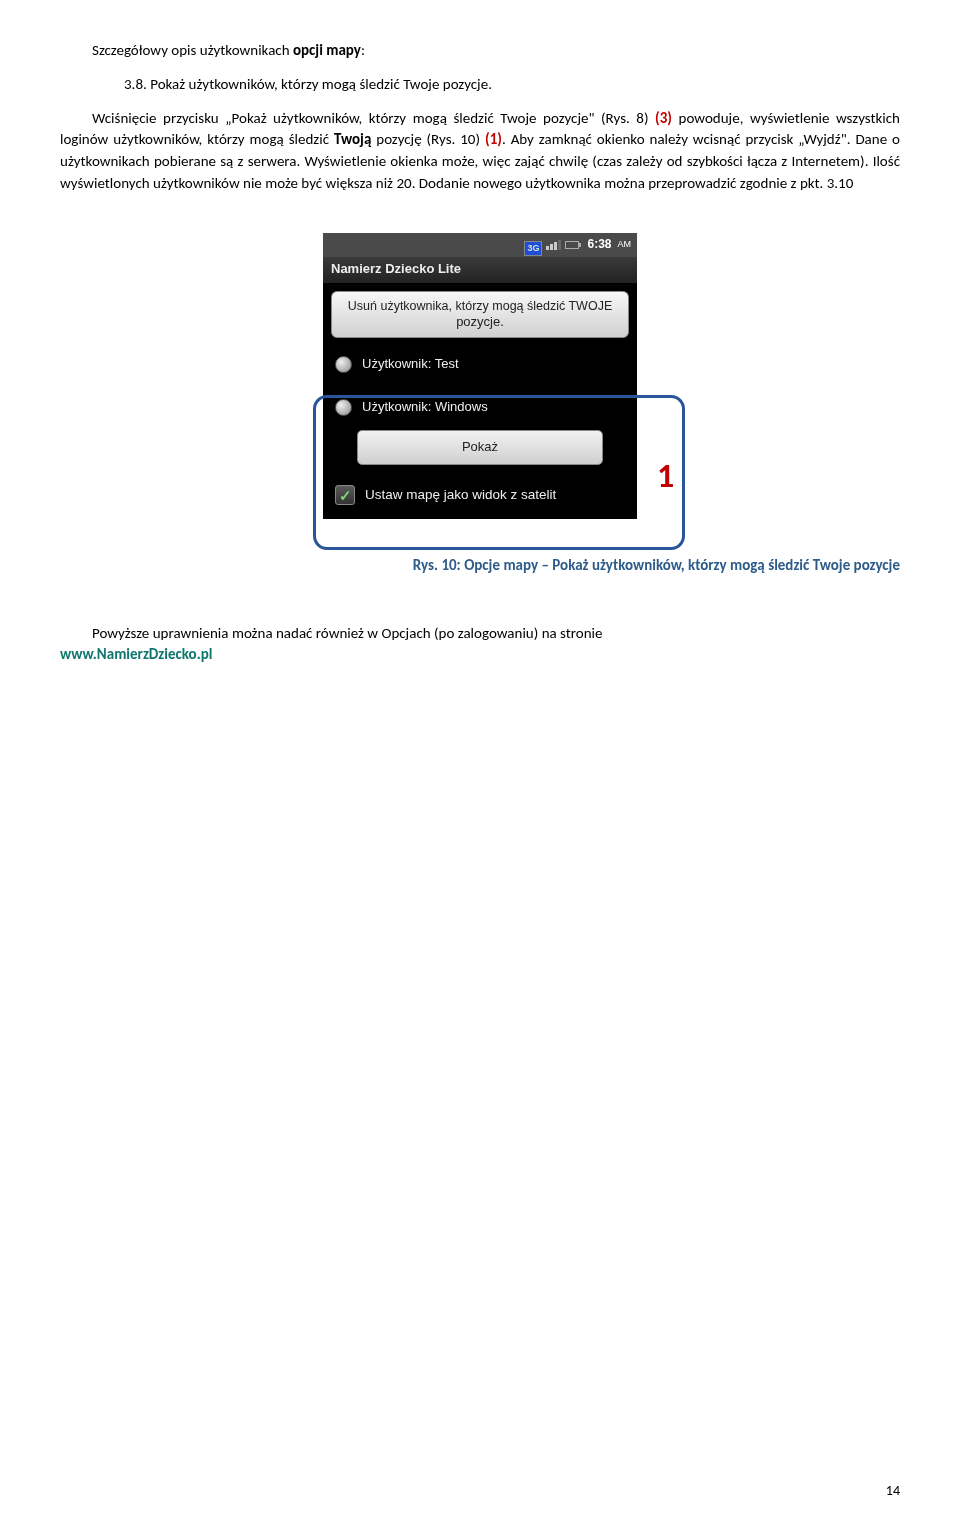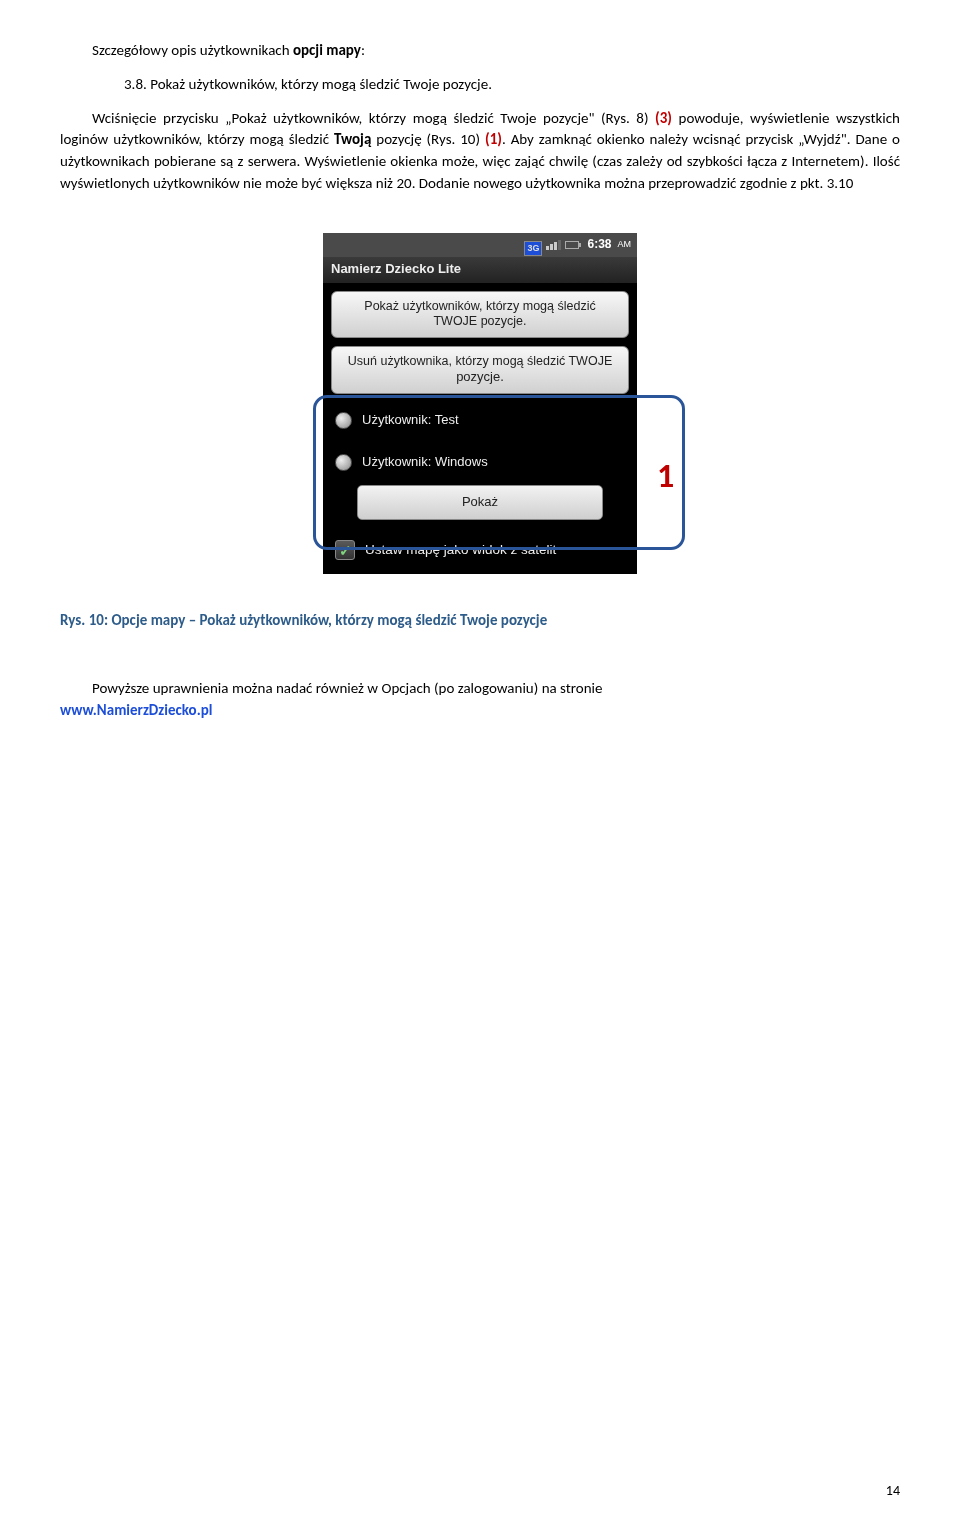--- a/index.html
+++ b/index.html
@@ -12,22 +12,22 @@
       padding: 40px 60px 30px 60px;
       font-size: 15px;
       line-height: 1.45;
       position: relative;
       min-height: 1521px;
     }
     .para { margin-bottom: 12px; text-align: justify; }
     .indent { text-indent: 32px; }
     .bold { font-weight: bold; }
     .red { color: #c00000; font-weight: bold; }
-    .blue-link { color: #1d4ed8; font-weight: bold; }
-    .caption { color: #2e5c8a; font-weight: bold; text-align: left; margin: 36px 0 46px 0; }
+    .blue-link { color: #0f766e; font-weight: bold; }
+    .caption { color: #2e5c8a; font-weight: bold; text-align: right; margin: 36px 0 46px 0; }
     .page-number { position: absolute; bottom: 20px; right: 60px; font-size: 14px; }
 
     
     .phone-area { display: flex; justify-content: center; margin: 38px 0 14px 0; position: relative; }
     .phone-wrapper { position: relative; }
     .phone { width: 314px; background: #000; color: #fff; font-family: "Helvetica Neue", Arial, sans-serif; font-size: 12px; }
     .statusbar { background: #4a4a4a; height: 24px; display: flex; align-items: center; justify-content: flex-end; padding: 0 6px; gap: 4px; color: #fff; font-size: 12px; }
     .stat-icon { display: inline-flex; align-items: center; justify-content: center; font-size: 10px; }
     .stat-3g { background: #1d4ed8; color: #ddd; border: 1px solid #888; padding: 0 2px; font-size: 9px; font-weight: bold; margin-top: 8px; }
     .stat-bars { display: inline-flex; align-items: flex-end; gap: 1px; }
@@ -89,24 +89,20 @@
         <span class="stat-time">6:38</span>
         <span style="font-size:9px; margin-left:2px;">AM</span>
       </div>
 
       <div class="app-title">
         <span>Namierz Dziecko Lite</span>
       </div>
 
       <div class="phone-body">
         <div class="big-btn">
-          <div>Pokaż użytkowników, którzy mogą śledzić</div>
-          <div>TWOJE pozycje.</div>
-        </div>
-        <div class="big-btn">
           <div>Usuń użytkownika, którzy mogą śledzić TWOJE</div>
           <div style="font-size:13px;">pozycje.</div>
         </div>
         <div class="radio-row">
           <span class="radio-dot"></span>
           <span>Użytkownik: Test</span>
         </div>
         <div class="radio-row">
           <span class="radio-dot"></span>
           <span>Użytkownik: Windows</span>

